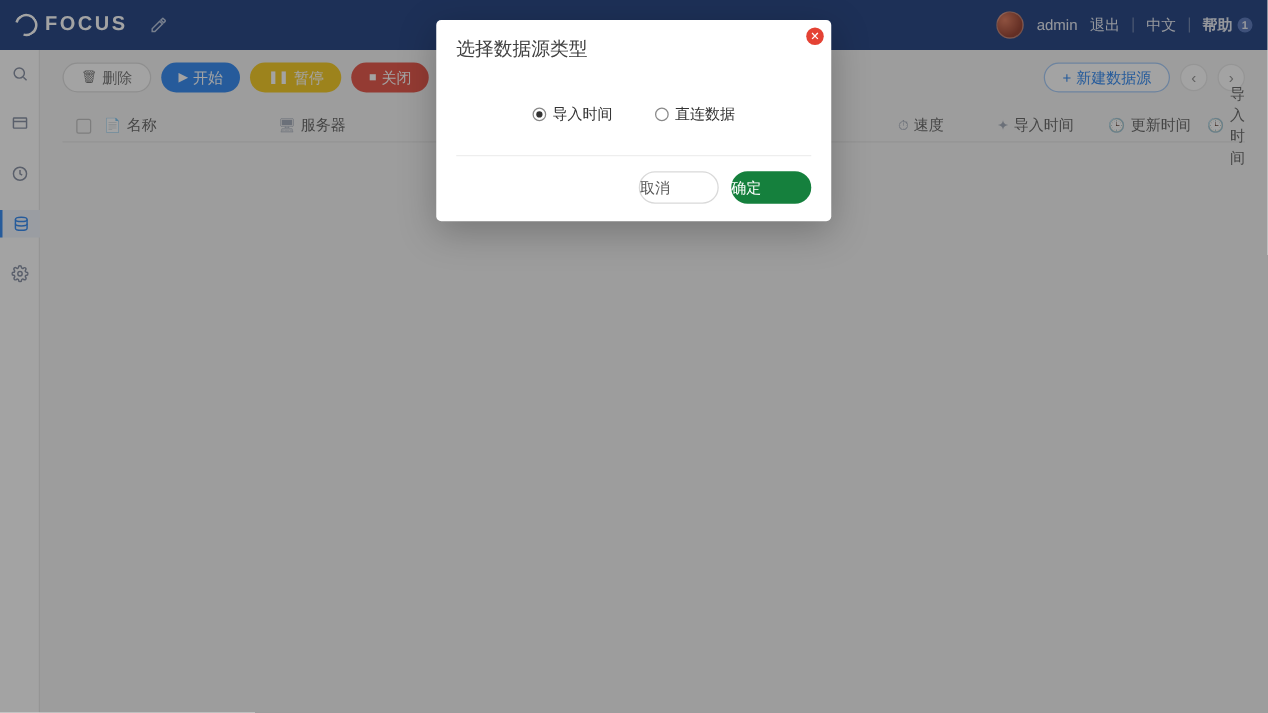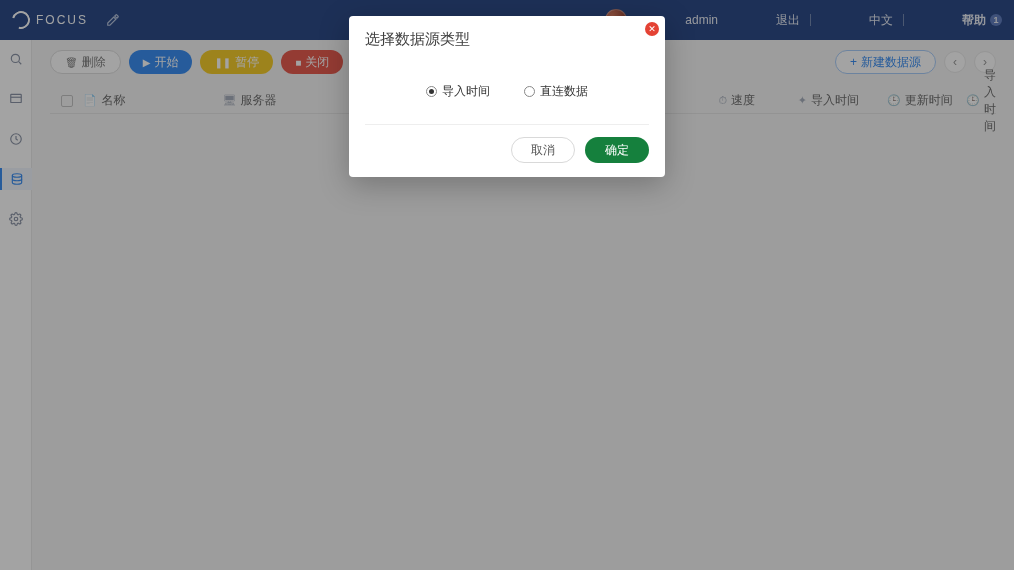--- a/index.html
+++ b/index.html
@@ -13,30 +13,30 @@
     align-items: center;
     padding: 0 12px;
     color: #fff;
   }
   .logo-wrap { display: flex; align-items: center; gap: 6px; }
   .logo-mark {
     width: 18px; height: 18px; border-radius: 50%;
     border: 2px solid #fff; border-left-color: transparent;
     transform: rotate(-30deg);
   }
-  .logo-text { font-size: 12px; letter-spacing: 2px; font-weight: 400; }
+  .logo-text { font-size: 16px; letter-spacing: 2px; font-weight: 700; }
   .header-edit-icon { margin-left: 18px; opacity: .85; }
   .header-spacer { flex: 1; }
   .header-right { display: flex; align-items: center; gap: 10px; }
   .avatar {
     width: 22px; height: 22px; border-radius: 50%;
     background: radial-gradient(circle at 30% 30%, #d96b4a, #8a2a18 70%);
     border: 1px solid rgba(255,255,255,.3);
   }
-  .hdr-link { color: #e6e9f2; cursor: pointer; font-size: 12px; margin-left: 48px; }
+  .hdr-link { color: #e6e9f2; cursor: pointer; font-size: 12px; }
   .hdr-divider { width: 1px; height: 12px; background: rgba(255,255,255,.35); }
   .help-badge {
     display: inline-flex; align-items: center; justify-content: center;
     width: 12px; height: 12px; font-size: 9px; border-radius: 50%;
     background: #4a6bb5; margin-left: 2px;
   }
   .help-wrap { display: flex; align-items: center; gap: 2px; font-weight: bold; }
 
   
   .left-rail {
@@ -141,21 +141,21 @@
     display: inline-flex; align-items: center; justify-content: center;
   }
   .radio-opt.selected .radio-dot::after {
     content: ""; width: 5px; height: 5px; border-radius: 50%; background: #333;
   }
   .modal-footer {
     padding-top: 12px; display: flex; justify-content: flex-end; gap: 10px;
   }
   .btn {
     height: 26px; min-width: 64px; border-radius: 14px;
-    display: inline-flex; align-items: center; justify-content: center;
+    display: inline-flex; align-items: center; justify-content: flex-start;
     font-size: 12px; cursor: pointer; border: none;
   }
   .btn-ghost { background: #fff; color: #555; border: 1px solid #d9d9d9; }
   .btn-primary { background: #15803d; color: #fff; }
 
   svg { display: block; }
 </style>
 </head>
 <body>
 

